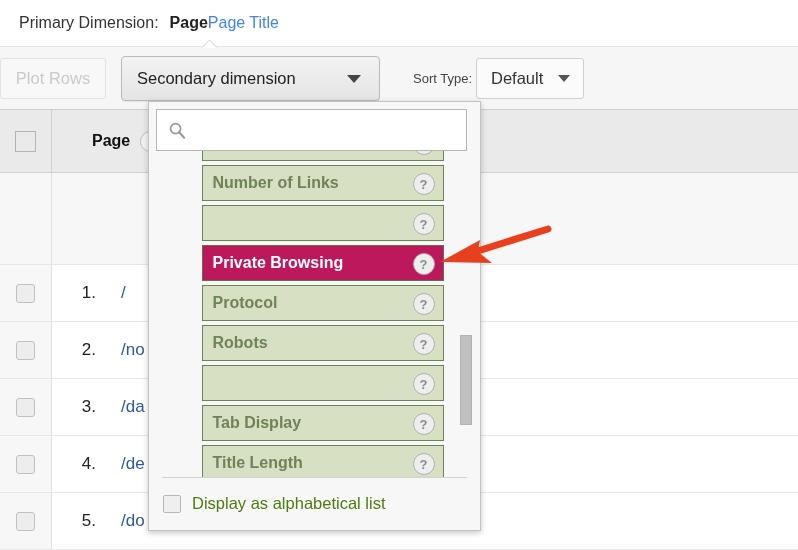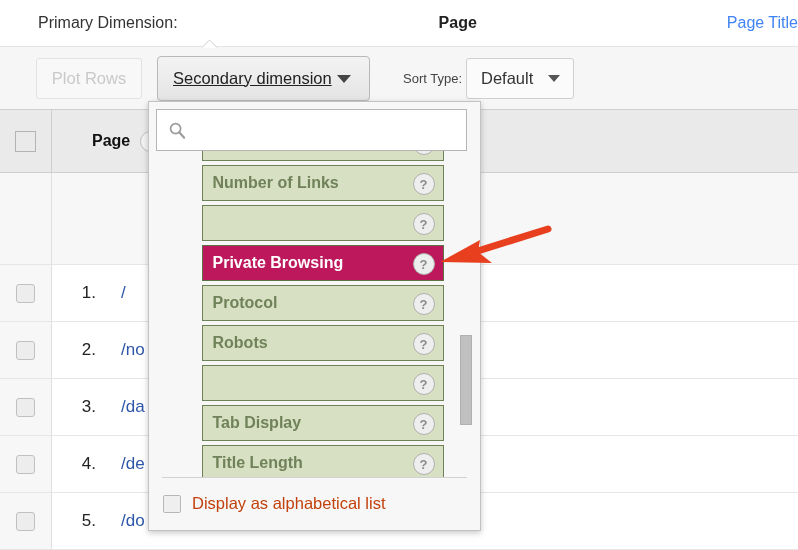--- a/index.html
+++ b/index.html
@@ -22,23 +22,22 @@
   
   .primary-bar {
     position: absolute;
     left: 0; top: 0;
     width: 798px;
     height: 47px;
     background: #ffffff;
     border-bottom: 1px solid #e4e4e4;
     display: flex;
     align-items: center;
-    padding-left: 38px;
-    box-sizing: border-box;
-    justify-content: space-between;
+    padding-left: 19px;
+    box-sizing: border-box;
   }
   .primary-label {
     font-size: 16px;
     color: #333333;
     letter-spacing: 0px;
   }
   .primary-active {
     font-size: 16px;
     font-weight: bold;
     color: #222222;
@@ -76,21 +75,20 @@
   
   .toolbar {
     position: absolute;
     left: 0; top: 47px;
     width: 798px;
     height: 62px;
     background: #f6f6f6;
     box-sizing: border-box;
     display: flex;
     align-items: center;
-    padding-left: 36px;
   }
   .btn {
     box-sizing: border-box;
     border: 1px solid #d6d6d6;
     border-radius: 3px;
     background: #fafafa;
     font-size: 16.5px;
     color: #555555;
     display: flex;
     align-items: center;
@@ -101,32 +99,31 @@
   }
   .btn-plot-rows {
     width: 106px;
     color: #c9c9c9;
     background: #f8f8f8;
     border-color: #e2e2e2;
     cursor: default;
   }
   .btn-secondary {
     margin-left: 15px;
-    width: 213px;
+    width: 259px;
     height: 45px;
     background: linear-gradient(#f3f3f3, #e4e4e4);
     border: 1px solid #b9b9b9;
     border-radius: 4px;
     color: #222222;
     font-size: 16.5px;
     justify-content: flex-start;
     padding-left: 15px;
     position: relative;
     box-shadow: 0 1px 1px rgba(0,0,0,0.07);
-    text-decoration: underline;
   }
   .btn-secondary .tri {
     position: absolute;
     right: 18px;
     top: 50%;
     margin-top: -3px;
     width: 0; height: 0;
     border-left: 7px solid transparent;
     border-right: 7px solid transparent;
     border-top: 8px solid #444444;
@@ -414,21 +411,21 @@
     border: 1px solid #b7b7b7;
     border-radius: 2px;
     background: #efefef;
     box-sizing: border-box;
     cursor: pointer;
     flex: none;
   }
   .alpha-label {
     margin-left: 11px;
     font-size: 16.5px;
-    color: #c2410c;
+    color: #4d7c0f;
   }
 
   
   .arrow-layer {
     position: absolute;
     left: 0; top: 0;
     width: 798px; height: 550px;
     pointer-events: none;
     z-index: 60;
   }

